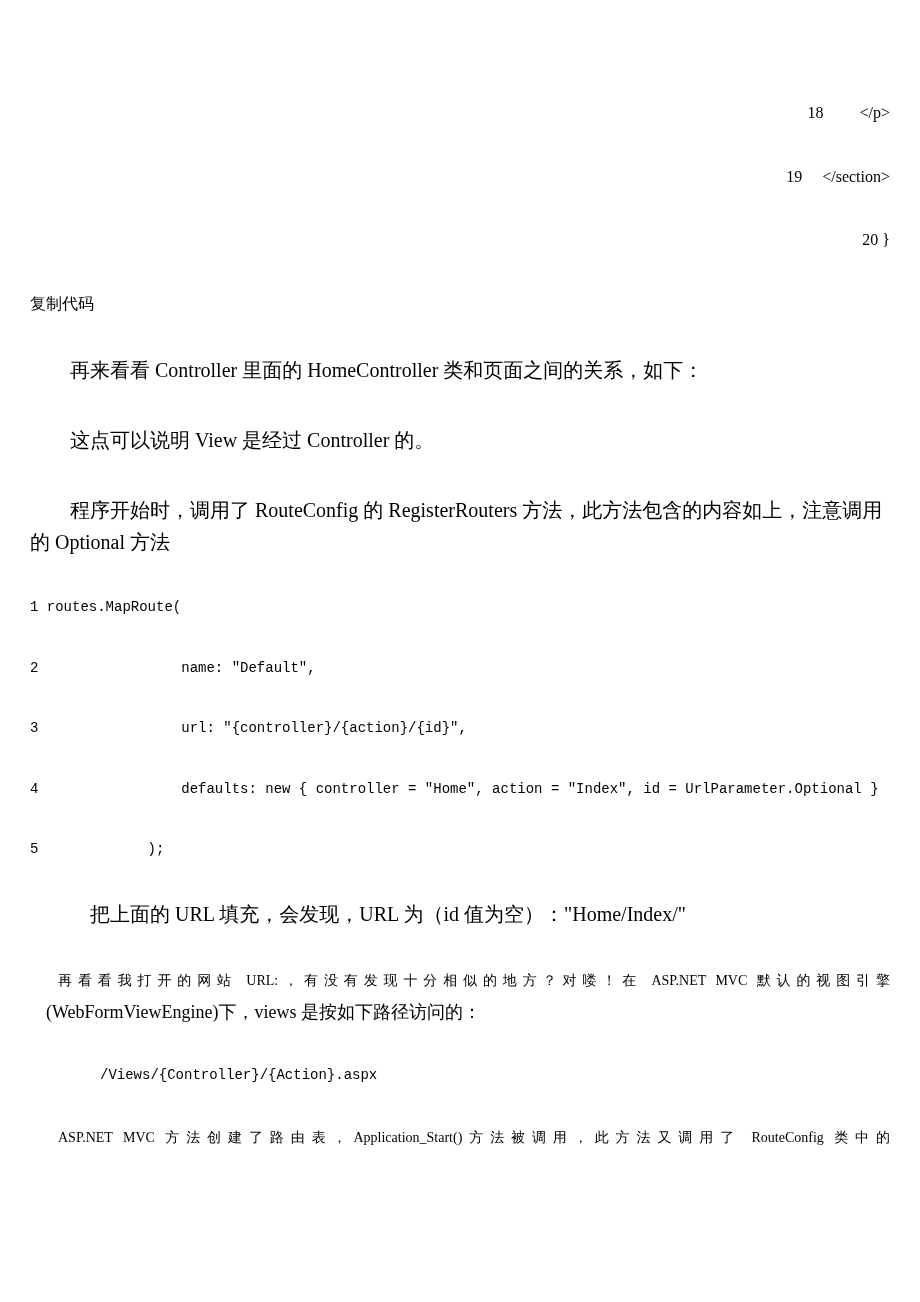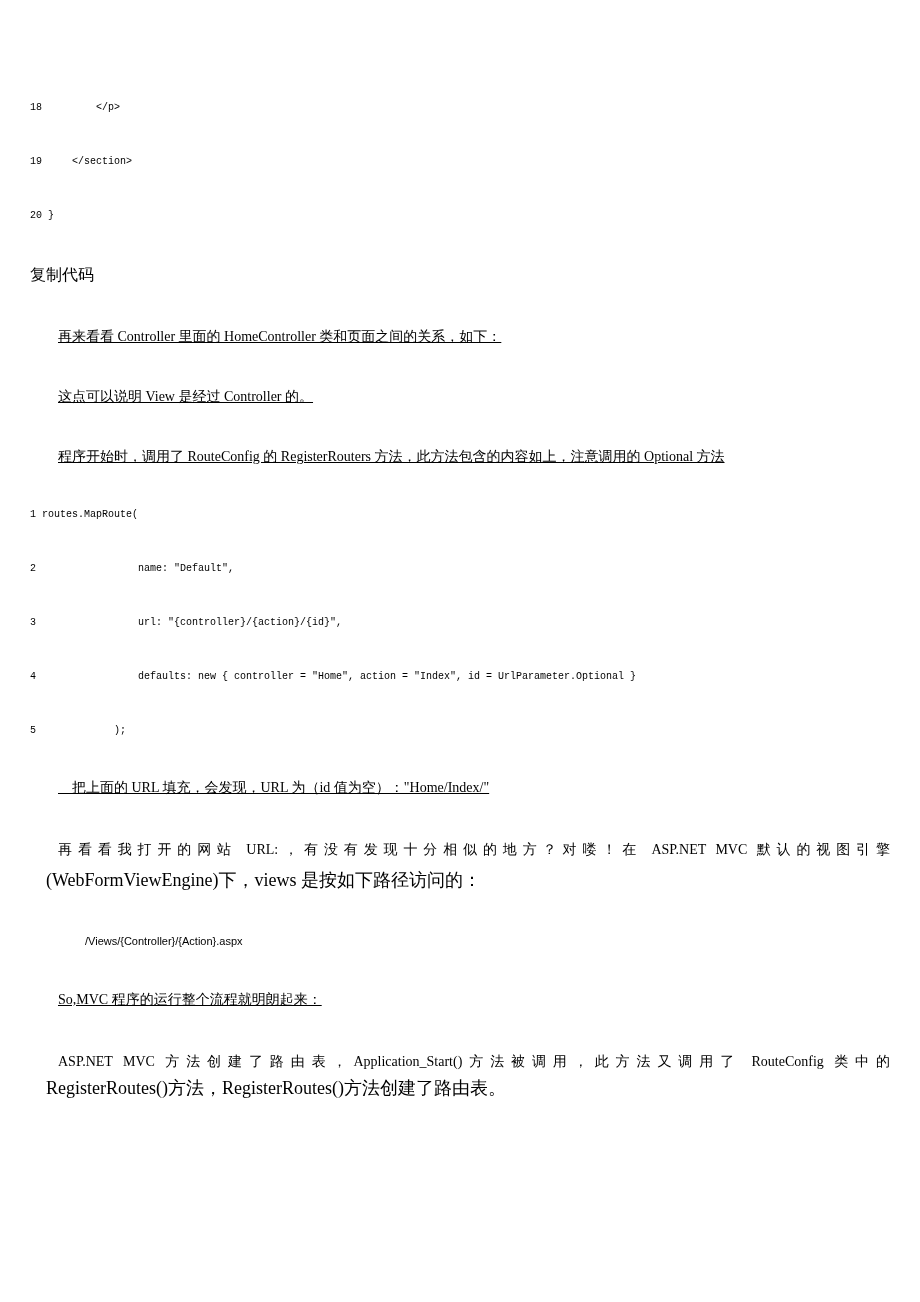--- a/index.html
+++ b/index.html
@@ -11,57 +11,57 @@
     color: #000000;
     line-height: 1.6;
   }
   .page {
     width: 920px;
     min-height: 1302px;
     padding: 100px 30px 40px 30px;
     box-sizing: border-box;
   }
   .code-line {
-    font-family: Liberation Mono, monospace;
-    font-size: 10px;
+    font-family: Liberation Serif, serif;
+    font-size: 16px;
     margin: 0 0 38px 0;
     white-space: pre;
+    text-align: right;
   }
   .copy-code {
     font-size: 16px;
     margin: 0 0 38px 0;
   }
   .para {
-    font-size: 14px;
+    font-size: 20px;
     margin: 0 0 38px 0;
     text-indent: 2em;
     line-height: 1.6;
-    text-decoration: underline;
   }
   .para-justify {
     font-size: 14px;
     margin: 0 0 20px 0;
     text-align: justify;
     text-align-last: justify;
     line-height: 1.8;
   }
   .para-cont {
     font-size: 18px;
     margin: 0 0 38px 16px;
     line-height: 1.6;
   }
   .para-code {
     font-family: "Courier New", monospace;
-    font-size: 10px;
+    font-size: 14px;
     margin: 0 0 38px 0;
     white-space: pre;
   }
   .para-indent-code {
-    font-family: Liberation Sans, sans-serif;
-    font-size: 11px;
+    font-family: Liberation Mono, monospace;
+    font-size: 14px;
     margin: 0 0 38px 0;
     padding-left: 5em;
   }
 </style>
 </head>
 <body>
 
 <div class="page">
 
   <div class="code-line">18         &lt;/p&gt;</div>
@@ -82,20 +82,18 @@
 
   <div class="para">　把上面的 URL 填充，会发现，URL 为（id 值为空）："Home/Index/"</div>
 
   <div style="margin-bottom:38px;">
     <div class="para-justify" style="text-indent:2em;margin-bottom:4px;">再看看我打开的网站 URL:，有没有发现十分相似的地方？对喽！在 ASP.NET MVC 默认的视图引擎</div>
     <div class="para-cont" style="margin-bottom:0;">(WebFormViewEngine)下，views 是按如下路径访问的：</div>
   </div>
 
   <div class="para-indent-code">/Views/{Controller}/{Action}.aspx</div>
 
-  <div class="para">So,MVC 程序的运行整个流程就明朗起来：</div>
 
   <div style="margin-bottom:38px;">
     <div class="para-justify" style="text-indent:2em;margin-bottom:0;">ASP.NET MVC 方法创建了路由表，Application_Start()方法被调用，此方法又调用了 RouteConfig 类中的</div>
-    <div class="para-cont" style="margin-bottom:0;">RegisterRoutes()方法，RegisterRoutes()方法创建了路由表。</div>
   </div>
 
 </div>
 
 </body></html>

